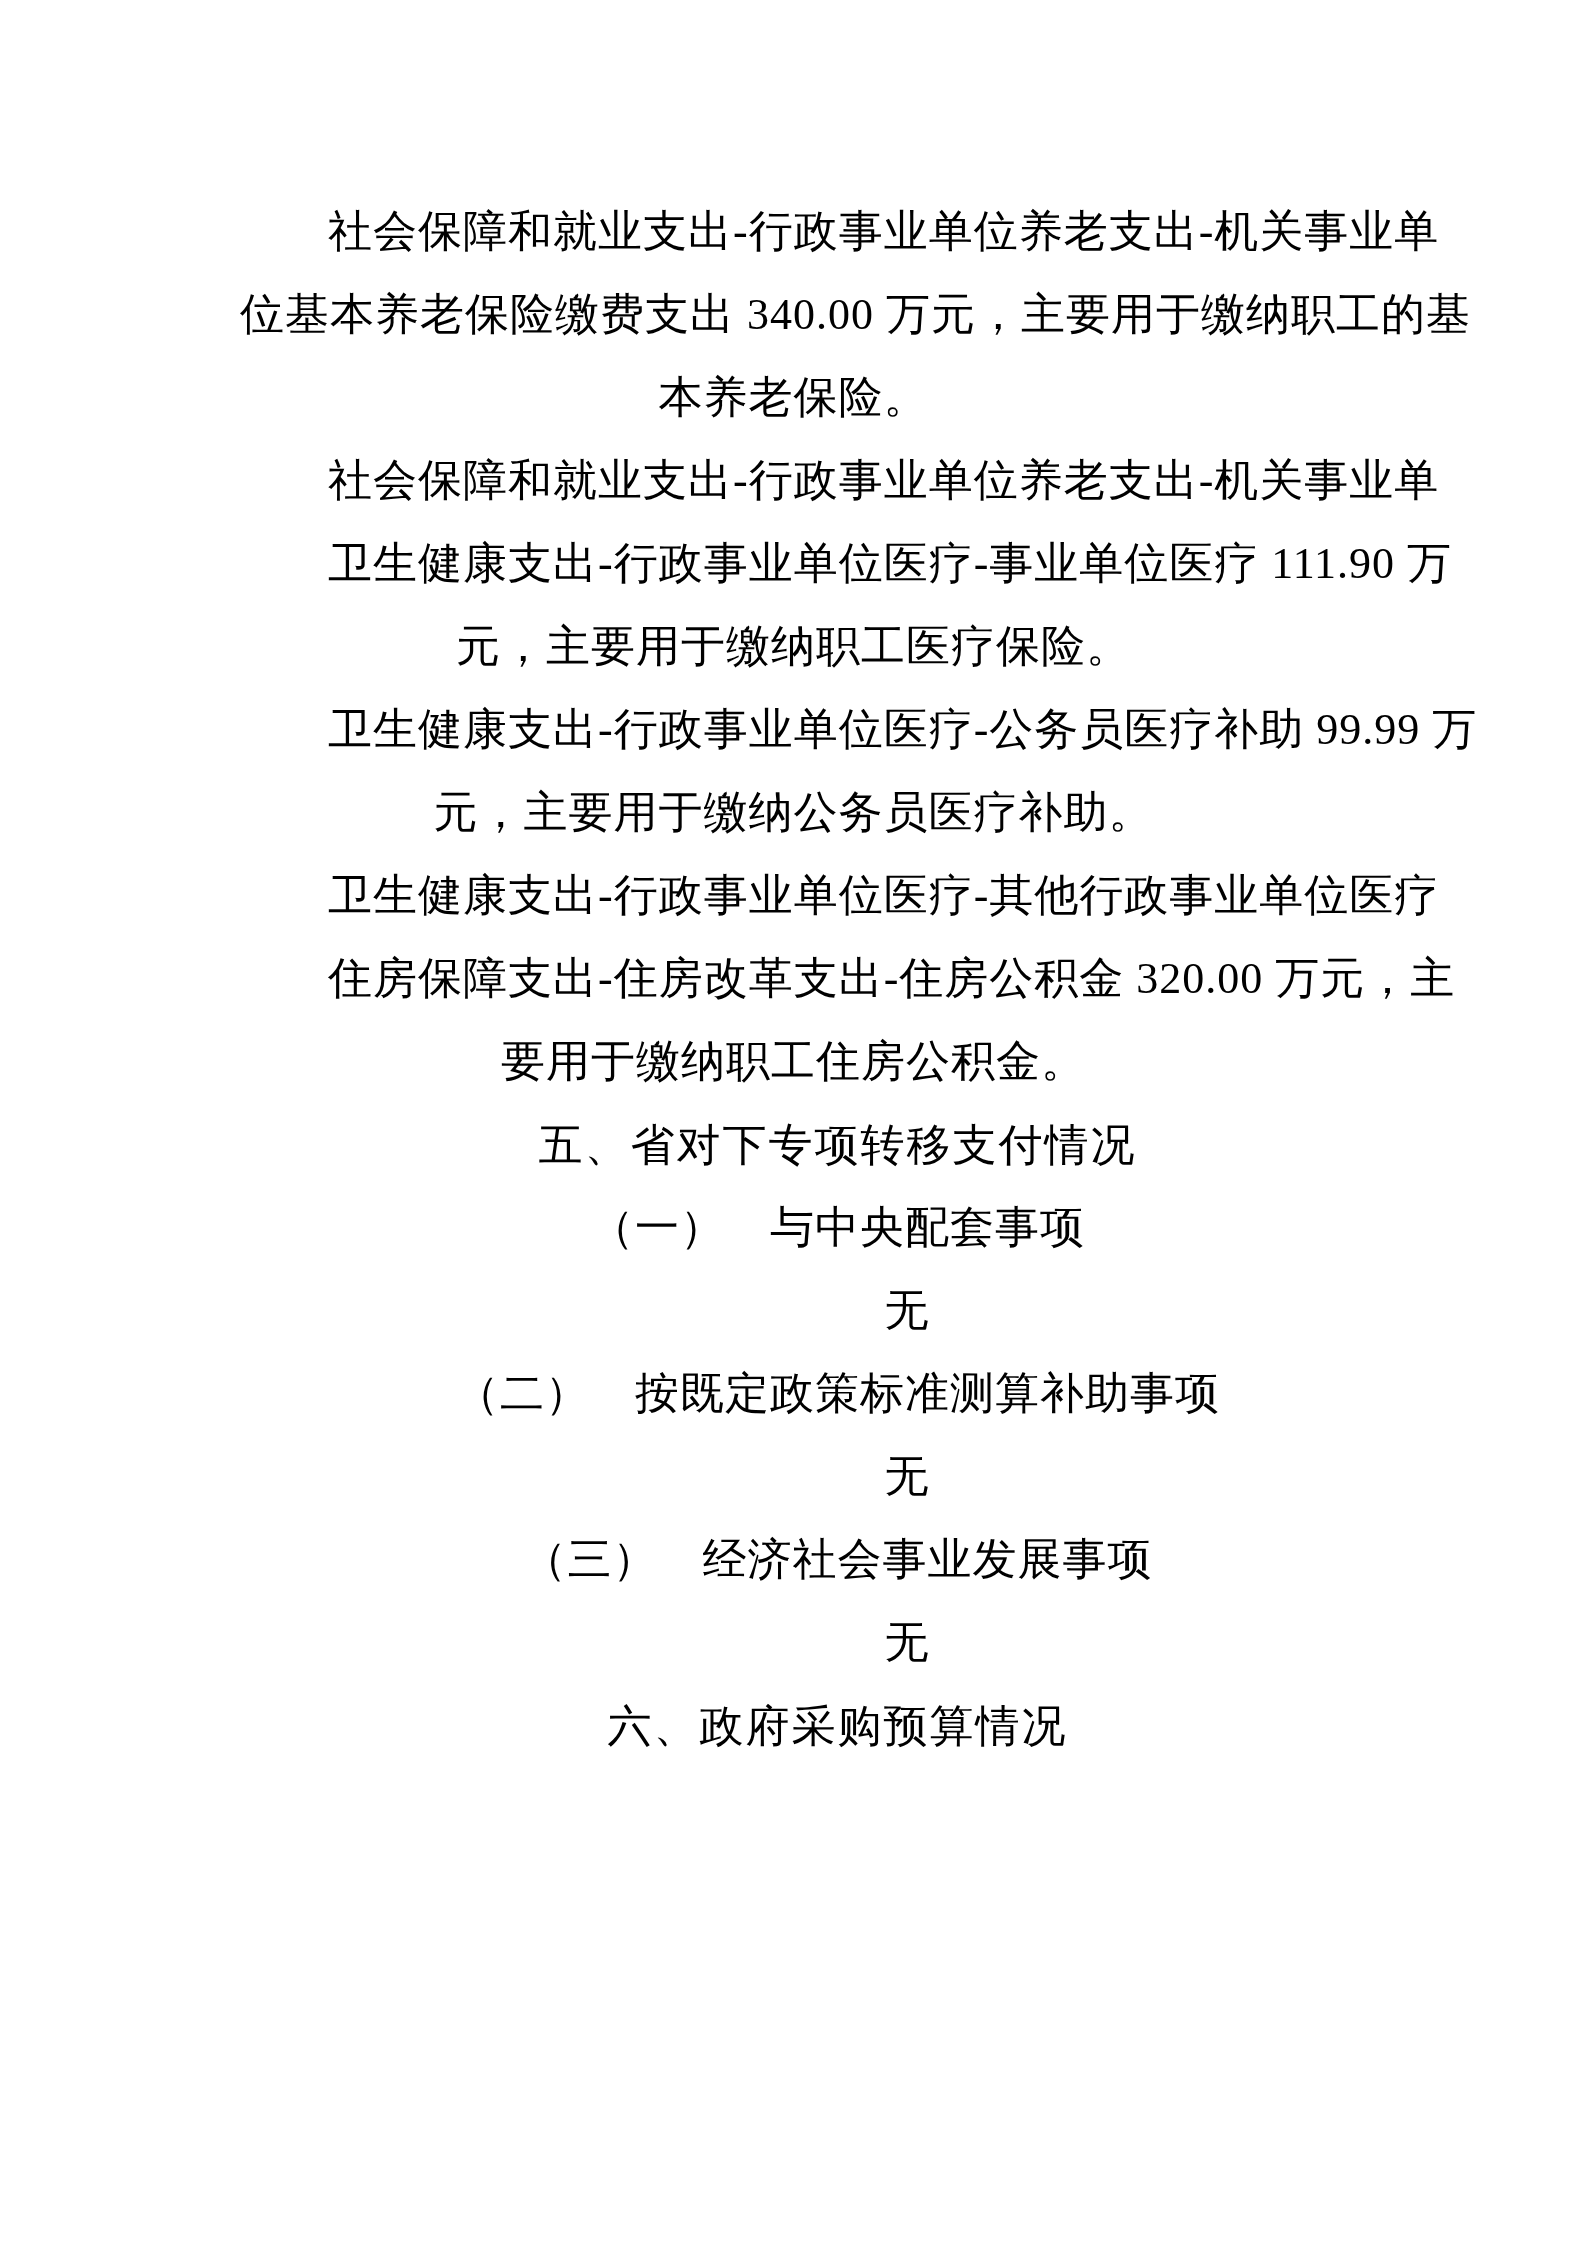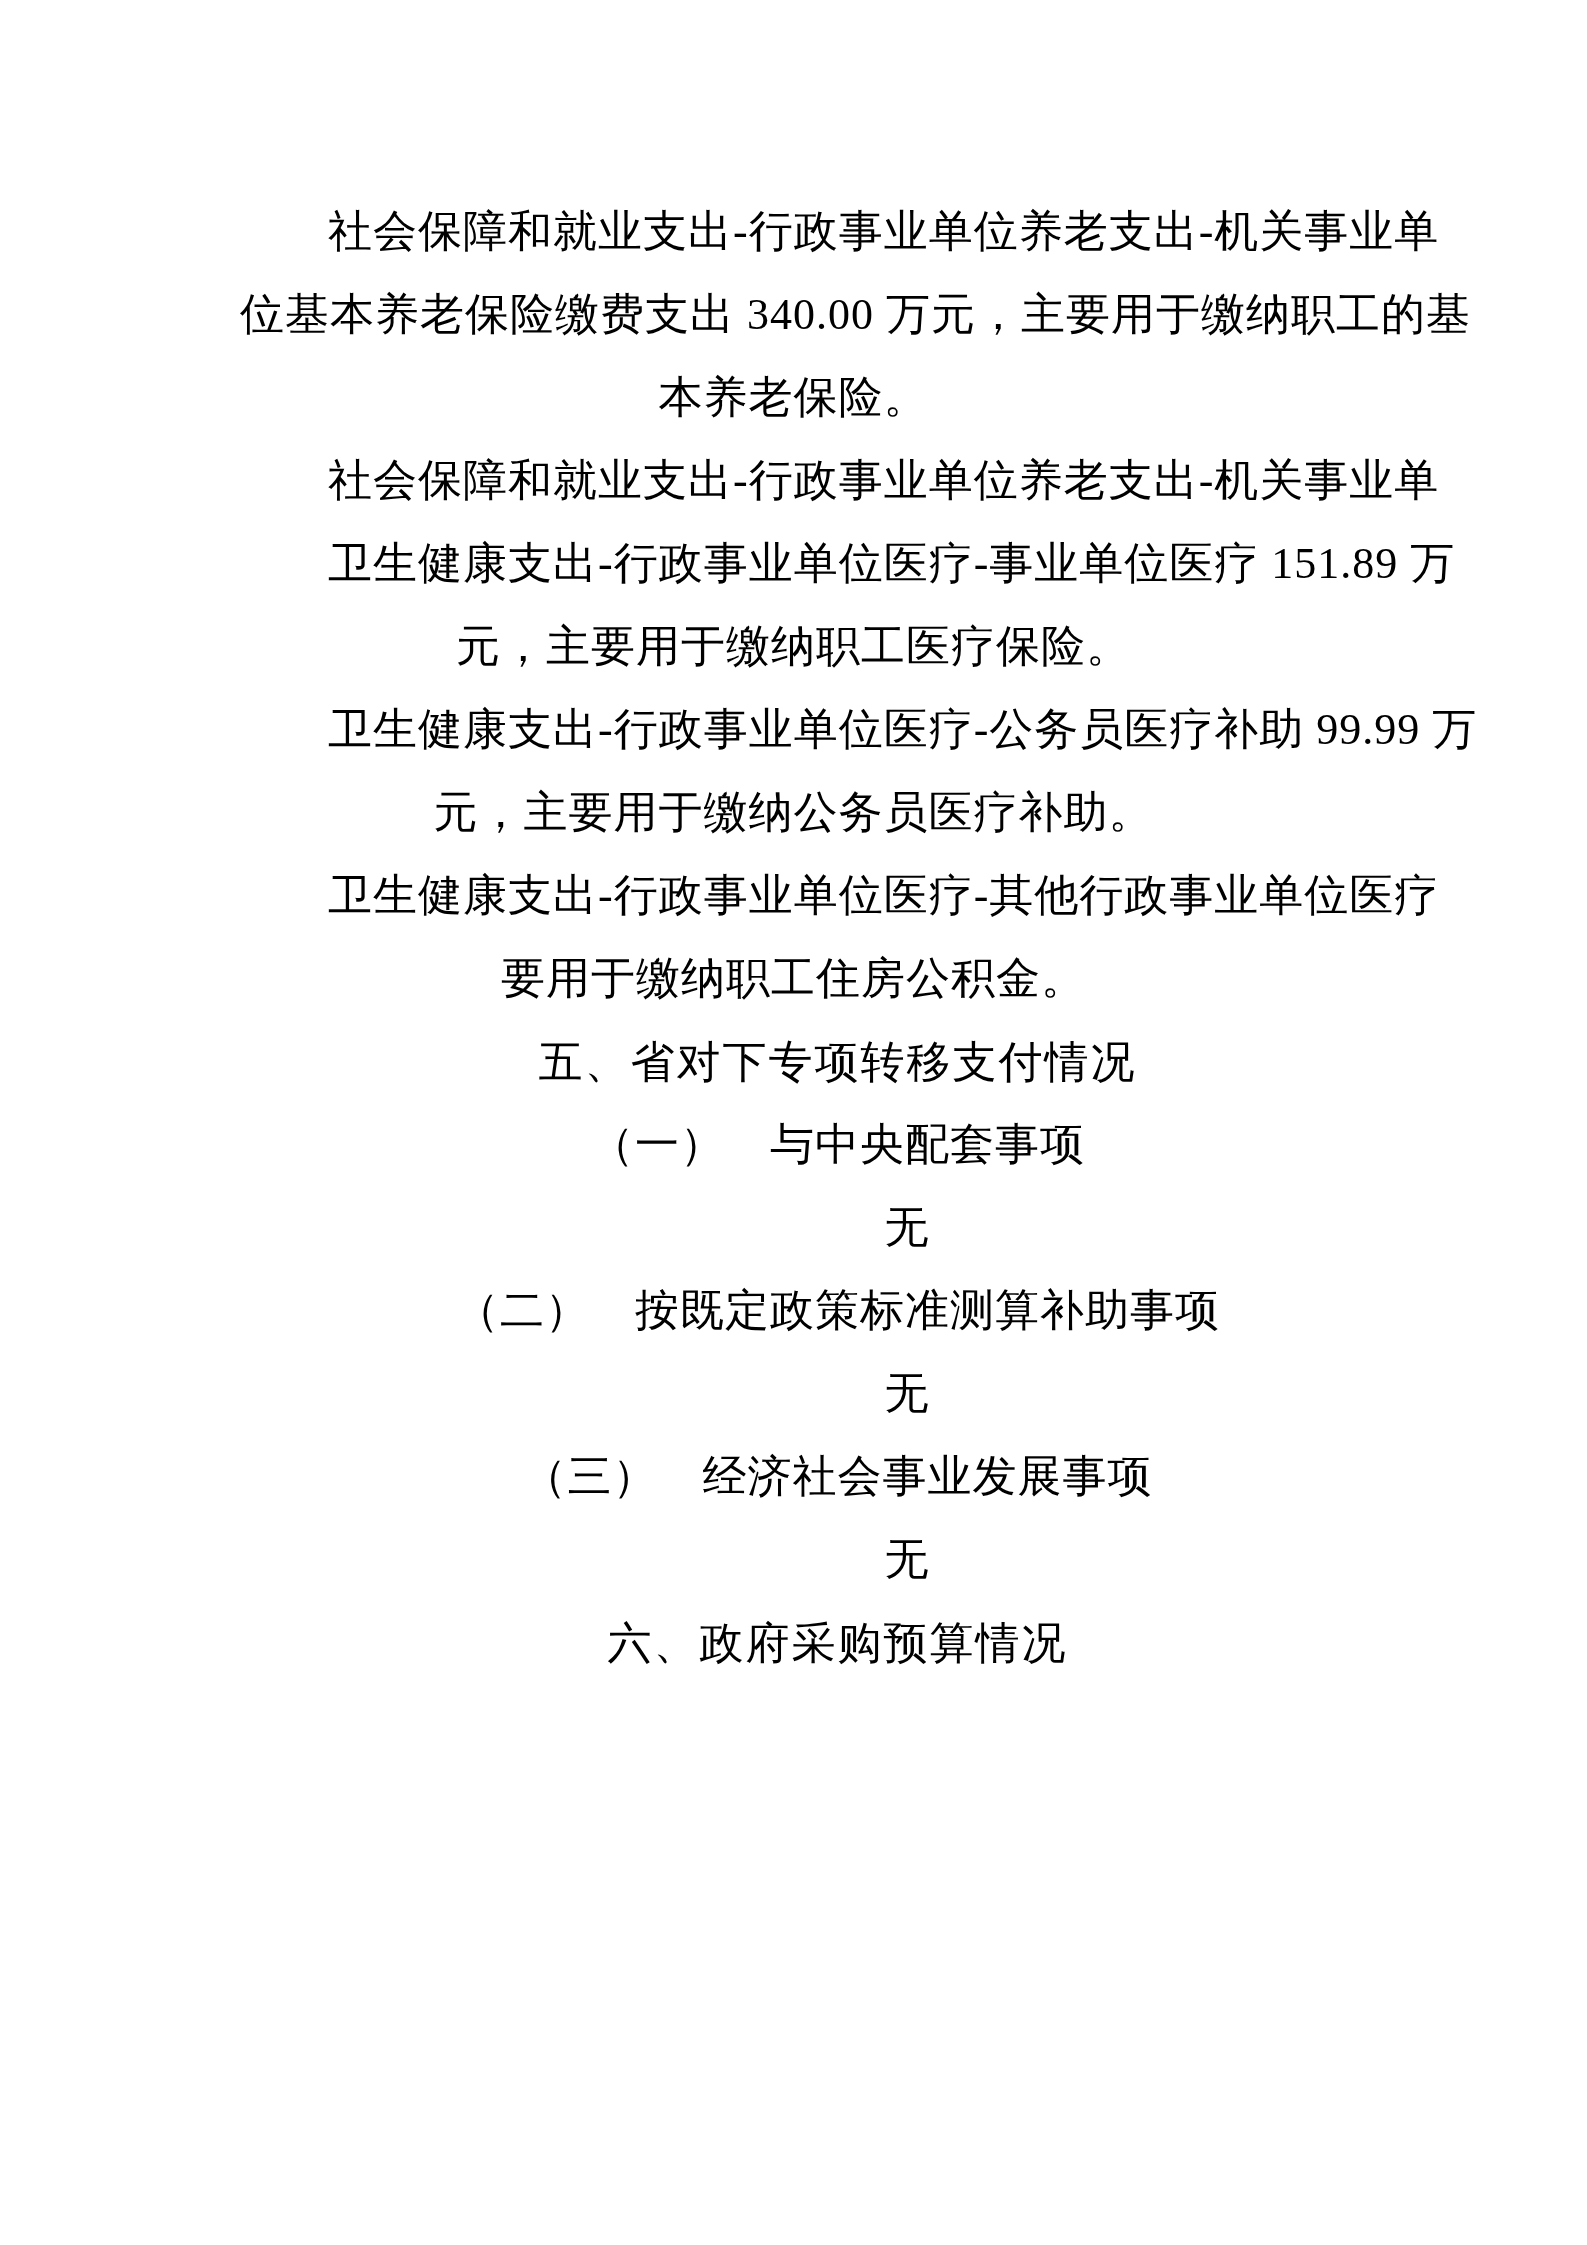--- a/index.html
+++ b/index.html
@@ -48,25 +48,26 @@
 </style>
 </head>
 <body>
 
 <div class="page">
   <div class="content">
     <div class="line indent justify">社会保障和就业支出-行政事业单位养老支出-机关事业单</div>
     <div class="line justify">位基本养老保险缴费支出 340.00 万元，主要用于缴纳职工的基</div>
     <div class="line">本养老保险。</div>
     <div class="line indent justify">社会保障和就业支出-行政事业单位养老支出-机关事业单</div>
-    <div class="line indent justify">卫生健康支出-行政事业单位医疗-事业单位医疗 151.89 万</div>
+    <div class="line indent justify">卫生健康支出-行政事业单位医疗-事业单位医疗 111.90 万</div>
     <div class="line">元，主要用于缴纳职工医疗保险。</div>
     <div class="line indent justify">卫生健康支出-行政事业单位医疗-公务员医疗补助 99.99 万</div>
     <div class="line">元，主要用于缴纳公务员医疗补助。</div>
     <div class="line indent justify">卫生健康支出-行政事业单位医疗-其他行政事业单位医疗</div>
+    <div class="line indent justify">住房保障支出-住房改革支出-住房公积金 320.00 万元，主</div>
     <div class="line">要用于缴纳职工住房公积金。</div>
     <div class="line indent heading">五、省对下专项转移支付情况</div>
     <div class="line indent">（一）　与中央配套事项</div>
     <div class="line wu">无</div>
     <div class="line indent">（二）　按既定政策标准测算补助事项</div>
     <div class="line wu">无</div>
     <div class="line indent">（三）　经济社会事业发展事项</div>
     <div class="line wu">无</div>
     <div class="line indent heading">六、政府采购预算情况</div>
   </div>

